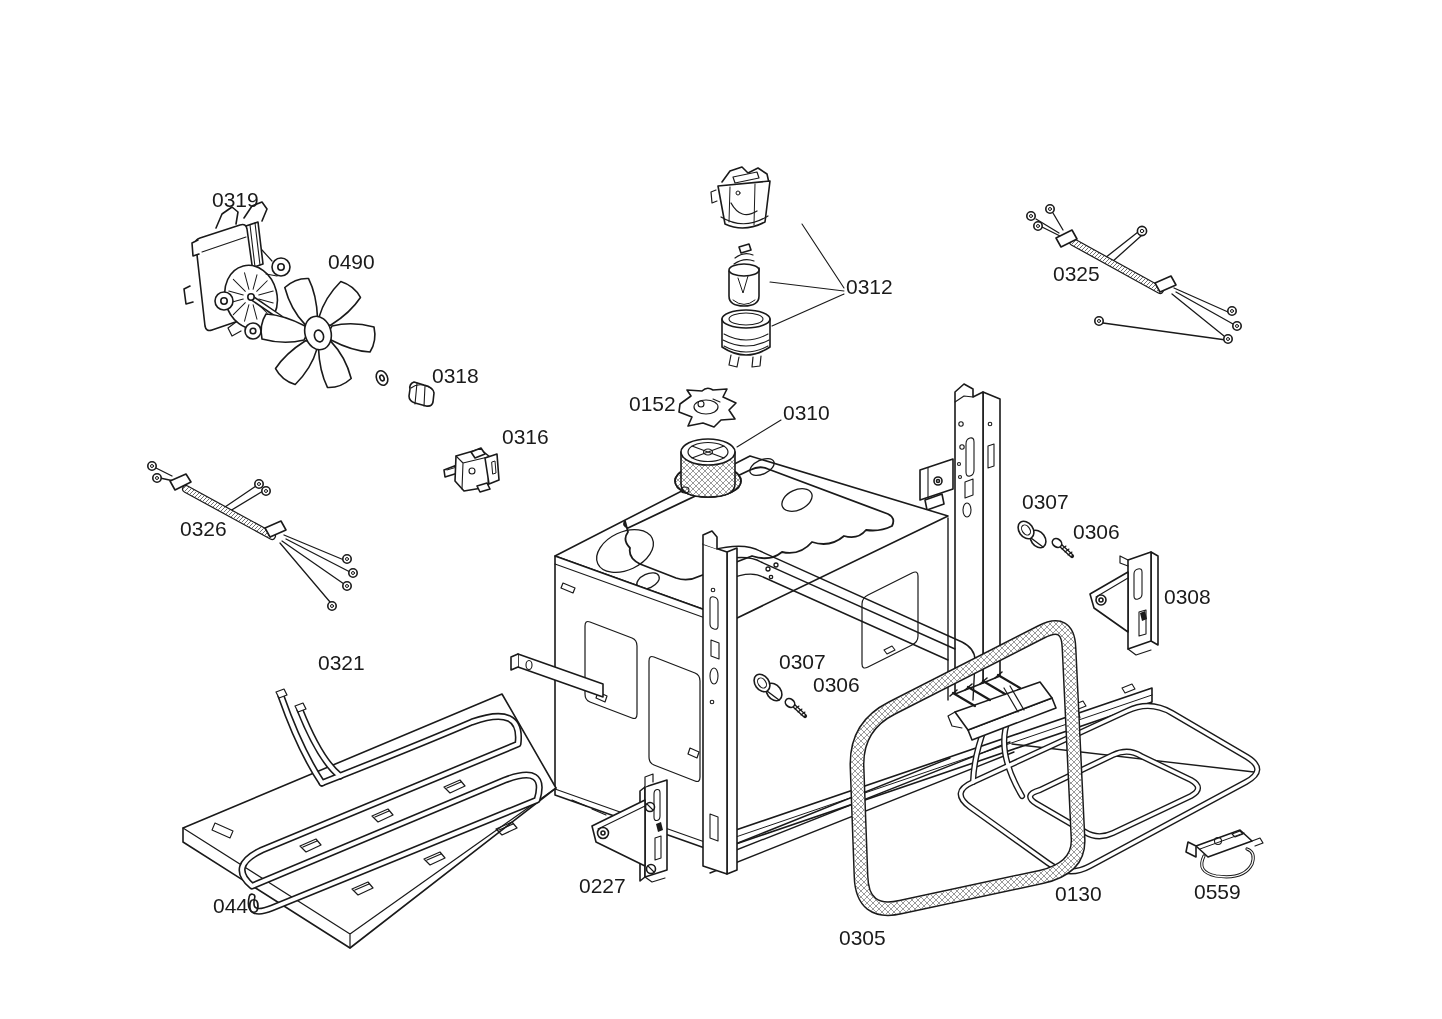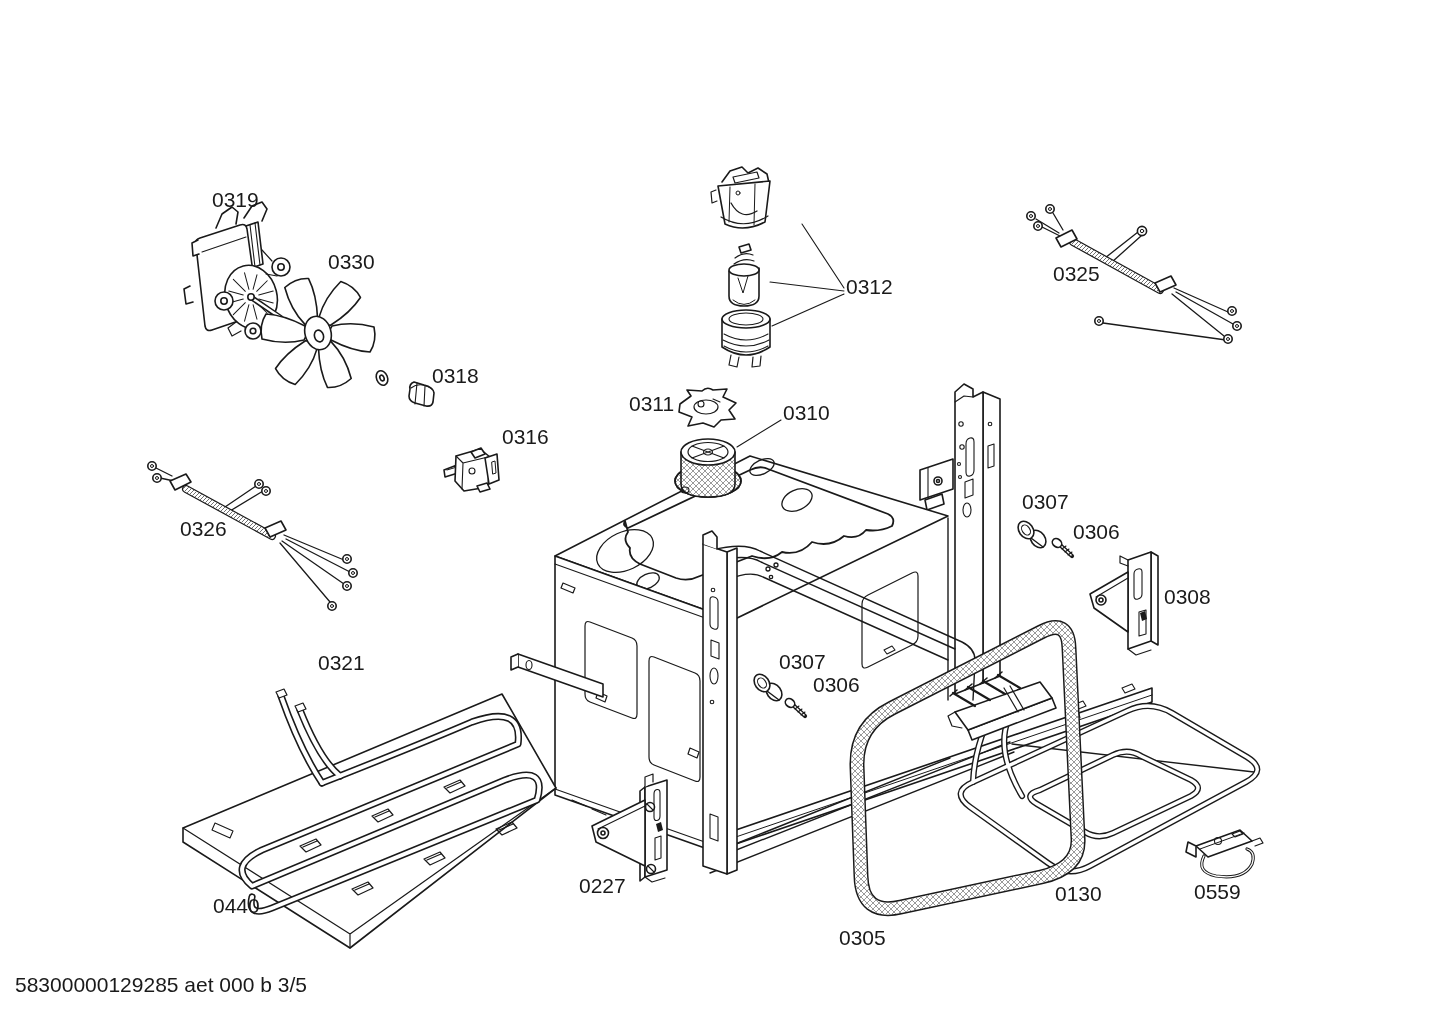--- a/index.html
+++ b/index.html
@@ -431,35 +431,34 @@
       <path d="M1252,841 l8,-3 l3,5 l-8,3" stroke-width="1.2"></path>
       <circle cx="1218" cy="841" r="3.5" stroke-width="1.1"></circle>
       <path d="M1232,834 l8,-3 l3,3 l-8,3 z" stroke-width="1.1"></path>
       <path d="M1200,849 L1244,833" stroke-width="1"></path>
     </g>
 
   </g>
 </svg>
 
 <span class="plabel" style="left:212px;top:189px">0319</span>
-<span class="plabel" style="left:328px;top:251px">0330</span>
+<span class="plabel" style="left:328px;top:251px">0490</span>
 <span class="plabel" style="left:432px;top:365px">0318</span>
 <span class="plabel" style="left:502px;top:426px">0316</span>
-<span class="plabel" style="left:629px;top:393px">0311</span>
+<span class="plabel" style="left:629px;top:393px">0152</span>
 <span class="plabel" style="left:783px;top:402px">0310</span>
 <span class="plabel" style="left:846px;top:276px">0312</span>
 <span class="plabel" style="left:1053px;top:263px">0325</span>
 <span class="plabel" style="left:180px;top:518px">0326</span>
 <span class="plabel" style="left:1022px;top:491px">0307</span>
 <span class="plabel" style="left:1073px;top:521px">0306</span>
 <span class="plabel" style="left:1164px;top:586px">0308</span>
 <span class="plabel" style="left:779px;top:651px">0307</span>
 <span class="plabel" style="left:813px;top:674px">0306</span>
 <span class="plabel" style="left:318px;top:652px">0321</span>
 <span class="plabel" style="left:213px;top:895px">0440</span>
 <span class="plabel" style="left:579px;top:875px">0227</span>
 <span class="plabel" style="left:839px;top:927px">0305</span>
 <span class="plabel" style="left:1055px;top:883px">0130</span>
 <span class="plabel" style="left:1194px;top:881px">0559</span>
 
-<div class="footer" style="left:15px;top:974px">58300000129285 aet 000 b 3/5</div>
 
 </div>
 
 </body></html>

